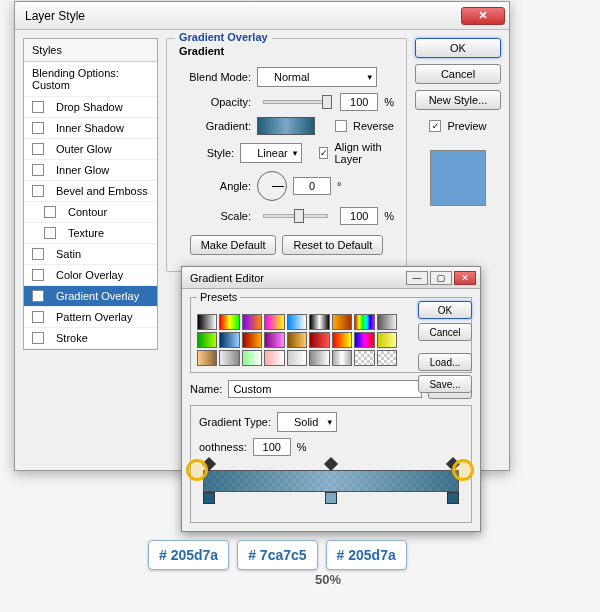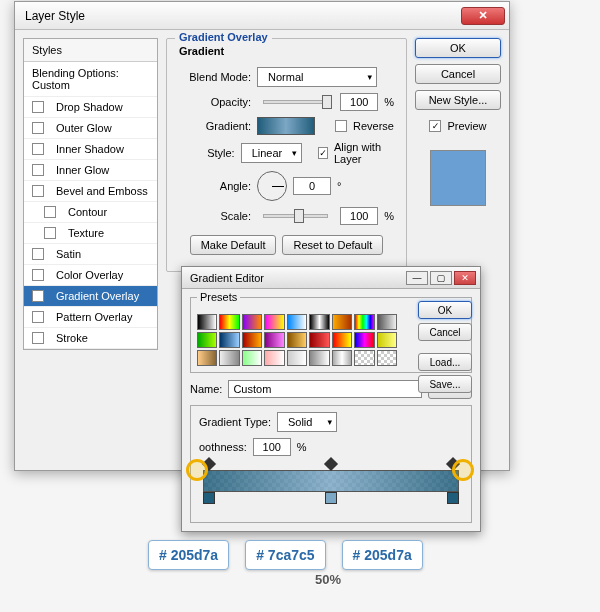--- a/index.html
+++ b/index.html
@@ -17,21 +17,21 @@
 .style-item.sel span{color:#fff}
 .style-item.ind{padding-left:20px}
 .ck{width:12px;height:12px;border:1px solid #888;background:#fff;display:inline-flex;align-items:center;justify-content:center;font-size:9px}
 .ck.on{background:#fff}
 .center{flex:1;position:relative}
 .group{border:1px solid #bbb;border-radius:2px;padding:10px 12px;margin-bottom:8px;position:relative;background:#f0f0f0}
 .group .legend{position:absolute;top:-8px;left:8px;background:#f0f0f0;padding:0 4px;color:#1a4aa0;font-weight:bold}
 .group .sublegend{position:absolute;top:6px;left:12px;background:#f0f0f0;font-weight:bold}
 .row{display:flex;align-items:center;margin:6px 0;gap:6px}
 .row .lbl{width:72px;text-align:right}
-.select{height:20px;border:1px solid #888;background:#fff;padding:0 18px 0 10px;display:flex;align-items:center;position:relative;min-width:60px}
+.select{height:20px;border:1px solid #888;background:#fff;padding:0 18px 0 16px;display:flex;align-items:center;position:relative;min-width:60px}
 .select:after{content:"▾";position:absolute;right:4px;font-size:9px}
 .slider{flex:1;height:4px;background:#ddd;border:1px solid #aaa;position:relative;margin:0 6px}
 .slider .th{position:absolute;width:10px;height:14px;background:#e8e8e8;border:1px solid #666;top:-6px;transform:translateX(-50%)}
 .num{width:38px;height:18px;border:1px solid #888;background:#fff;text-align:center;line-height:16px}
 .btn{height:20px;padding:0 10px;border:1px solid #888;background:linear-gradient(#fdfdfd,#e0e0e0);border-radius:3px;display:inline-flex;align-items:center;justify-content:center;cursor:pointer}
 .btn.primary{border:1px solid #2a5db0;box-shadow:0 0 3px #6af}
 .rightcol{width:86px;display:flex;flex-direction:column;gap:6px;align-items:stretch}
 .rightcol .btn{width:100%}
 .preview-sw{width:56px;height:56px;background:#6a9fd4;border:1px solid #888;margin:6px auto}
 .grad-bar{height:18px;flex:1;border:1px solid #555;background:linear-gradient(90deg,#205d7a 0%,#7ca7c5 50%,#205d7a 100%);position:relative}
@@ -48,21 +48,21 @@
 .swatches{display:grid;grid-template-columns:repeat(9,1fr);gap:2px;width:200px}
 .sw{height:16px;border:1px solid #666}
 .ge-side{position:absolute;right:8px;top:12px;width:54px;display:flex;flex-direction:column;gap:4px}
 .ge-side .btn{width:100%;font-size:10px;height:18px}
 .input{height:18px;border:1px solid #888;background:#fff;padding:0 4px;flex:1;line-height:16px}
 .gtype-box{border:1px solid #aaa;padding:10px 8px 26px;position:relative;margin-top:6px}
 .grad-editor{height:22px;border:1px solid #555;margin:14px 4px 4px;background:linear-gradient(90deg,#205d7a 0%,#7ca7c5 50%,#205d7a 100%);position:relative}
 .grad-editor:before{content:"";position:absolute;inset:0;background:repeating-conic-gradient(#ccc 0 25%,#fff 0 50%) 0 0/8px 8px;opacity:.15}
 .stop{position:absolute;width:12px;height:12px;border:1px solid #333;bottom:-13px;transform:translateX(-50%)}
 .ostop{position:absolute;width:10px;height:10px;background:#333;top:-12px;transform:translateX(-50%) rotate(45deg)}
-.annot{position:absolute;display:flex;gap:16px;align-items:center}
+.annot{position:absolute;display:flex;gap:8px;align-items:center}
 .chip{background:#fff;border:1px solid #8ab2d6;border-radius:4px;padding:6px 10px;color:#2a6aa8;font-weight:bold;font-size:14px;box-shadow:0 1px 3px rgba(0,0,0,0.2)}
 .marker{position:absolute;width:22px;height:22px;border:3px solid #f0b000;border-radius:50%;background:rgba(255,200,0,0.2)}
 .pct{position:absolute;color:#555;font-weight:bold;font-size:13px;text-shadow:0 1px 0 #fff}
 </style>
 </head>
 <body>
 
 <div class="dialog" style="left:14px;top:1px;width:496px;height:470px">
   <div class="titlebar">
     <span class="t">Layer Style</span>
@@ -73,25 +73,25 @@
     <div class="styles-panel">
       <div class="styles-hdr">Styles</div>
       <div class="styles-opt">Blending Options: Custom</div>
       <div id="style-list">
           <div class="style-item">
             <span class="ck"></span>
             <span>Drop Shadow</span>
           </div>
           <div class="style-item">
             <span class="ck"></span>
+            <span>Inner Shadow</span>
+          </div>
+          <div class="style-item">
+            <span class="ck"></span>
             <span>Outer Glow</span>
-          </div>
-          <div class="style-item">
-            <span class="ck"></span>
-            <span>Inner Shadow</span>
           </div>
           <div class="style-item">
             <span class="ck"></span>
             <span>Inner Glow</span>
           </div>
           <div class="style-item">
             <span class="ck"></span>
             <span>Bevel and Emboss</span>
           </div>
           <div class="style-item ind">

